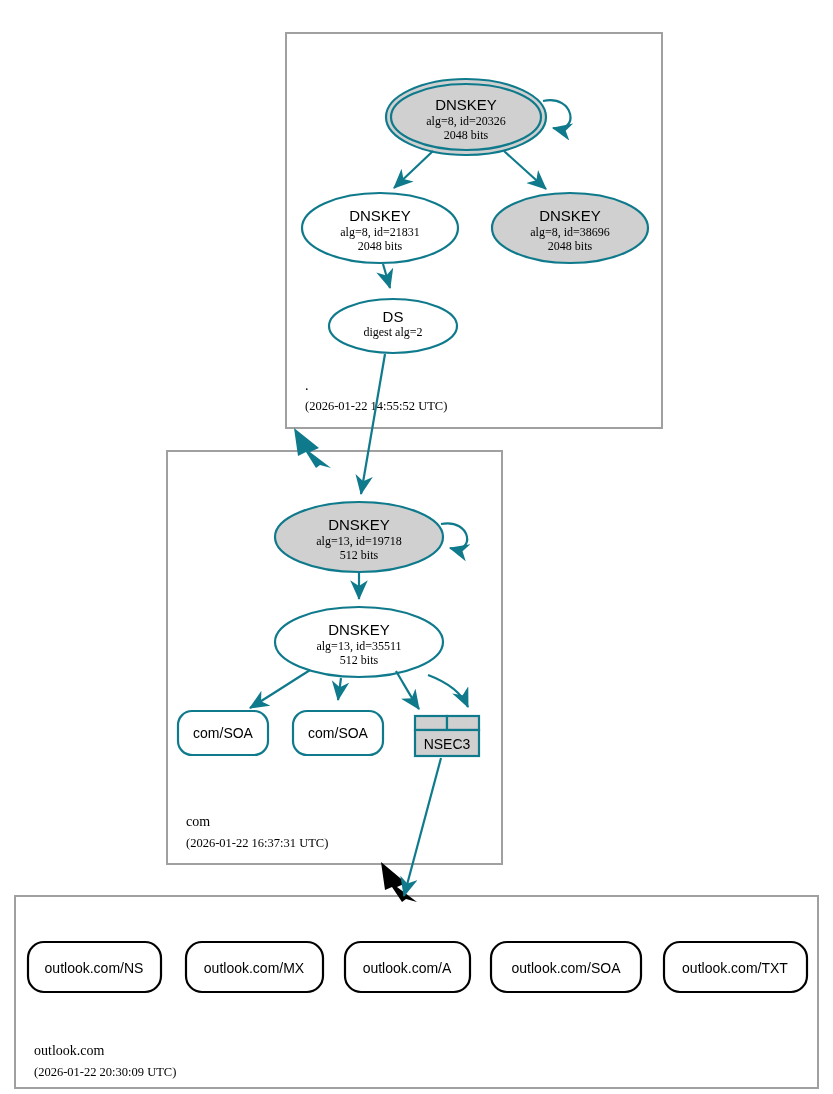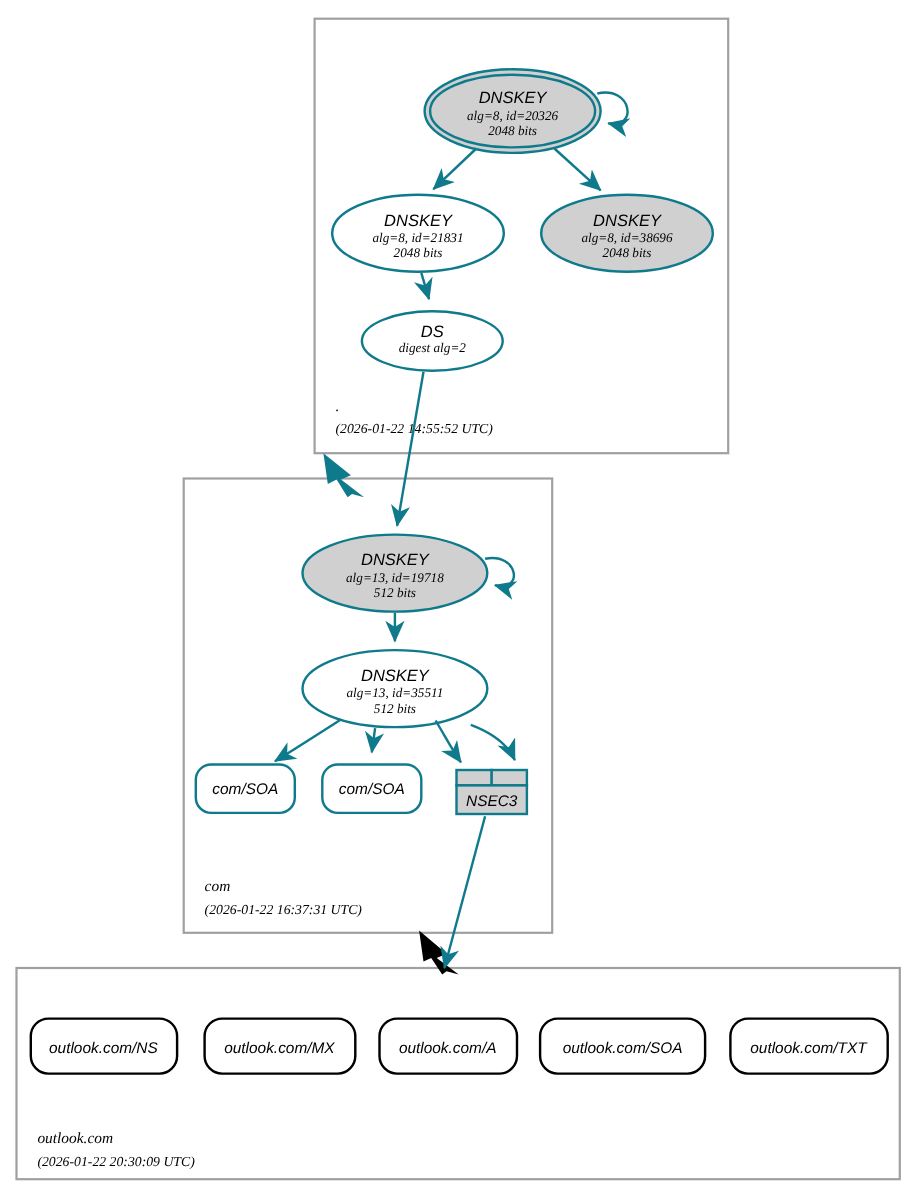--- a/index.html
+++ b/index.html
@@ -9,24 +9,23 @@
   }
   body {
     width: 833px;
     height: 1094px;
     font-family: "Liberation Sans", sans-serif;
     position: relative;
     overflow: hidden;
   }
   #canvas {
     position: absolute;
-    top: 0; left: 0;
+    top: 16px; left: 0;
     width: 833px;
     height: 803px;
-    font-style: italic;
   }
   svg { display: block; }
   .zone-box {
     fill: #ffffff;
     stroke: #a0a0a0;
     stroke-width: 2;
   }
   .node-ellipse {
     stroke: #0f7a8c;
     stroke-width: 2.2;

